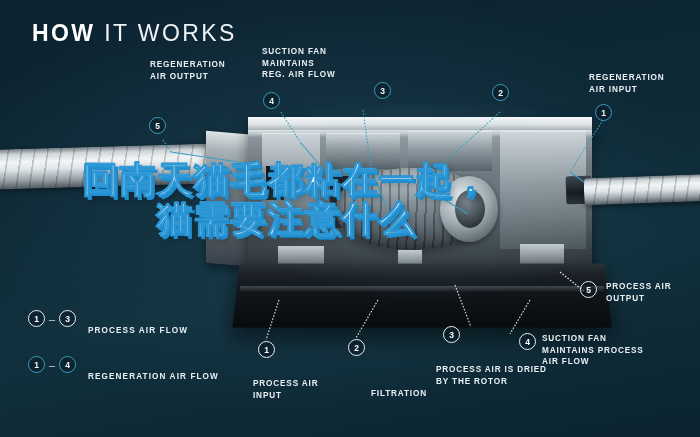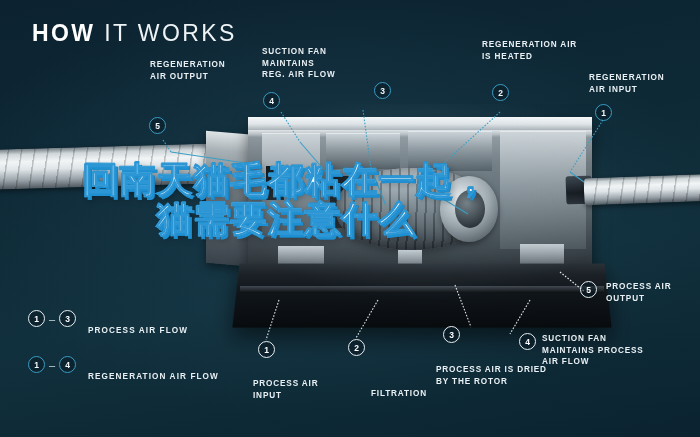--- a/index.html
+++ b/index.html
@@ -195,22 +195,20 @@
 AIR OUTPUT</div>
   <div class="num blue" style="left:149px;top:117px;">5</div>
 
   <div class="callout" style="left:262px;top:46px;">SUCTION FAN
 MAINTAINS
 REG. AIR FLOW</div>
   <div class="num blue" style="left:263px;top:92px;">4</div>
 
   <div class="num blue" style="left:374px;top:82px;">3</div>
 
-  <div class="callout" style="left:482px;top:39px;">REGENERATION AIR
-IS HEATED</div>
   <div class="num blue" style="left:492px;top:84px;">2</div>
 
   <div class="callout" style="left:589px;top:72px;">REGENERATION
 AIR INPUT</div>
   <div class="num blue" style="left:595px;top:104px;">1</div>
 
   <div class="num white" style="left:580px;top:281px;">5</div>
   <div class="callout" style="left:606px;top:281px;">PROCESS AIR
 OUTPUT</div>
 

